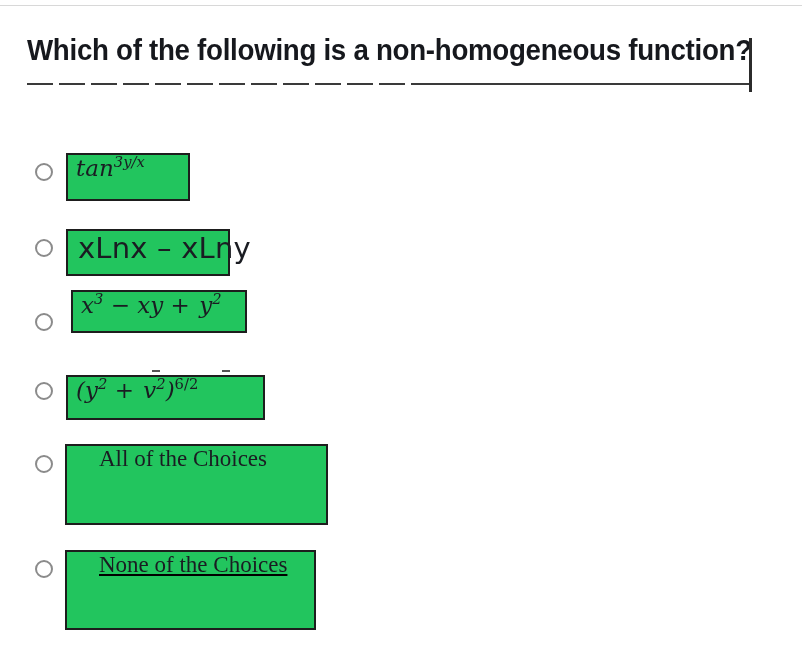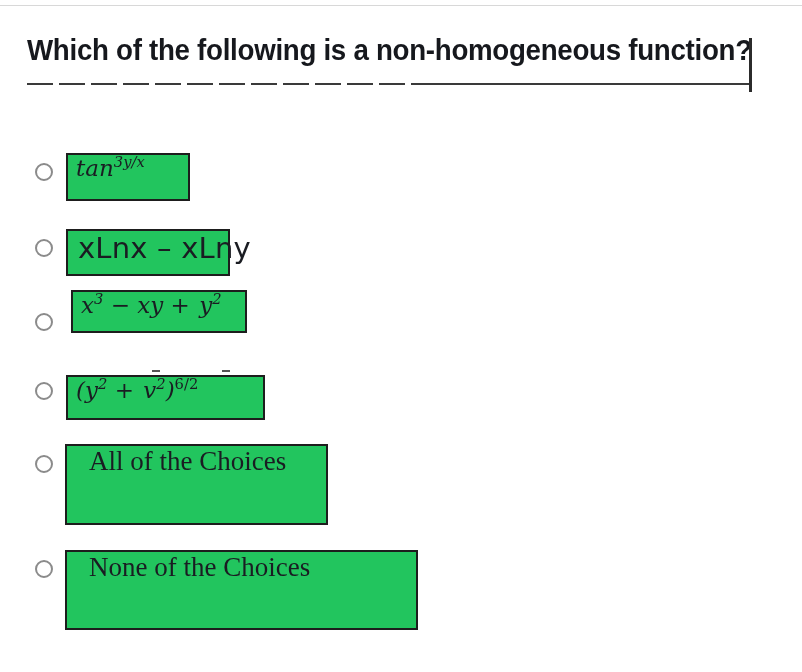--- a/index.html
+++ b/index.html
@@ -131,22 +131,22 @@
   .sans {
     font-family: "DejaVu Sans", "Liberation Sans", sans-serif;
     font-size: 29px;
     padding-left: 10px;
     letter-spacing: 0.2px;
   }
 
   
   .serif {
     font-family: "Liberation Serif", "DejaVu Serif", serif;
-    font-size: 27px;
-    padding-left: 22px;
+    font-size: 23px;
+    padding-left: 32px;
   }
 
   
   .artifact {
     position: absolute;
     background: #555;
     height: 2px;
   }
 </style>
 </head>
@@ -196,18 +196,18 @@
 
   <div class="choice">
     <div class="radio" style="top:455px;"></div>
     <div class="answer-box" style="left:65px; top:444px; width:263px; height:81px;">
       <span class="answer-text serif">All of the Choices</span>
     </div>
   </div>
 
   <div class="choice">
     <div class="radio" style="top:560px;"></div>
-    <div class="answer-box" style="left:65px; top:550px; width:353px; height:80px;">
+    <div class="answer-box" style="left:65px; top:550px; width:251px; height:80px;text-decoration:underline;">
       <span class="answer-text serif">None of the Choices</span>
     </div>
   </div>
 
 </div>
 
 </body></html>

